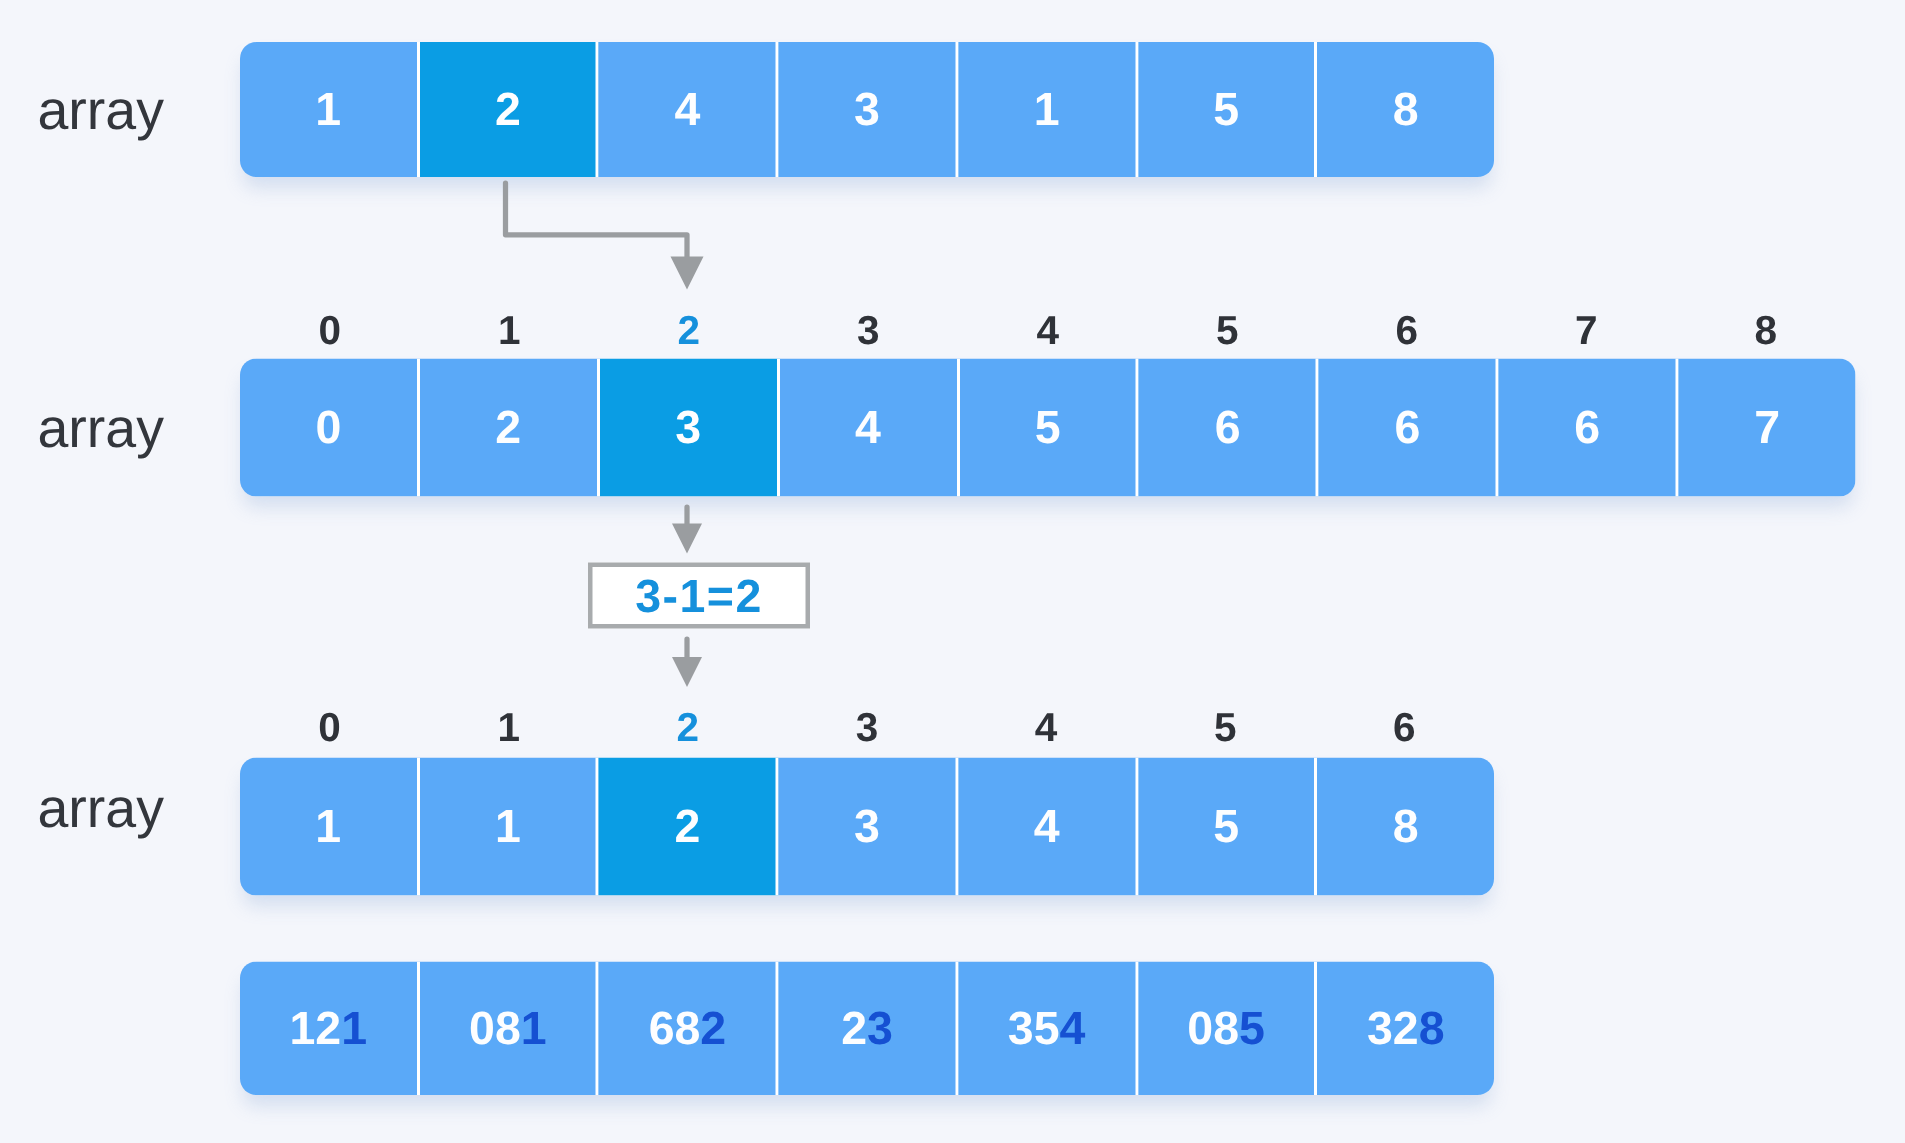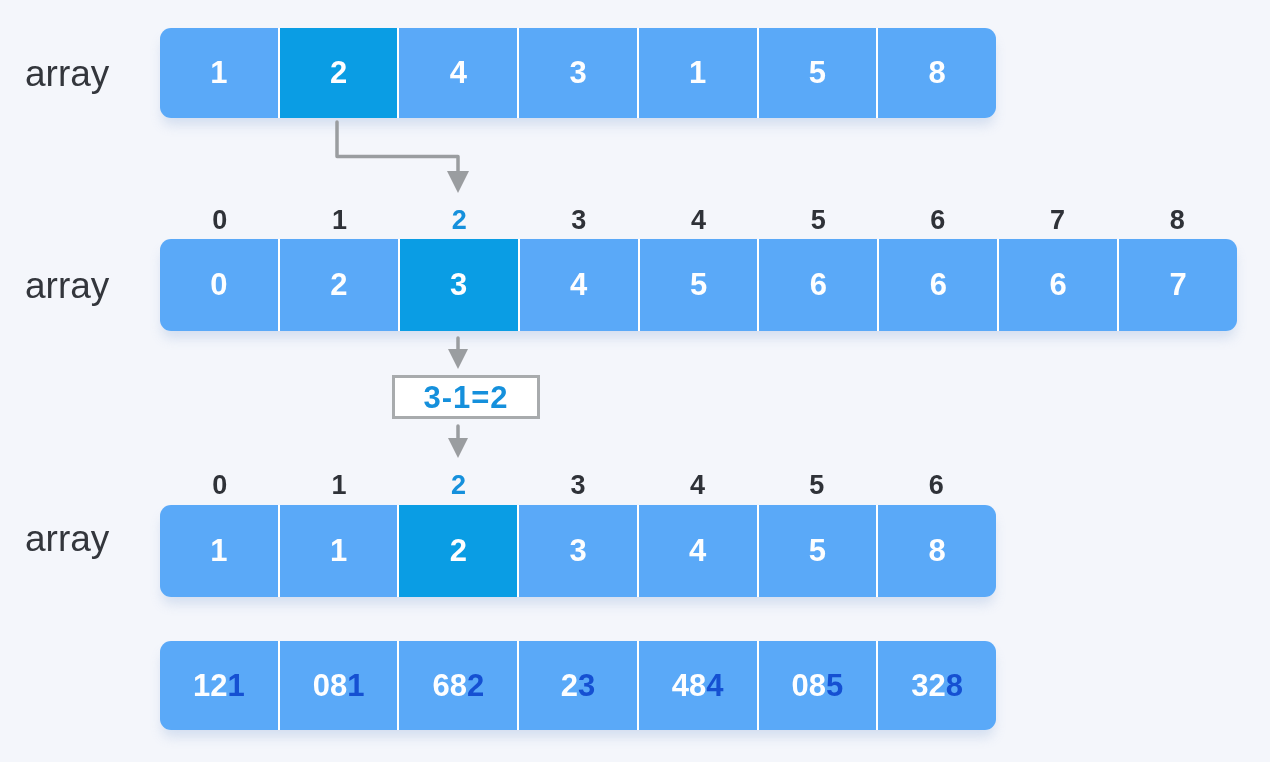--- a/index.html
+++ b/index.html
@@ -142,21 +142,21 @@
       </div>
     <div class="cell">
         <span class="stab-pre">68</span>
         <span class="stab-suf">2</span>
       </div>
     <div class="cell">
         <span class="stab-pre">2</span>
         <span class="stab-suf">3</span>
       </div>
     <div class="cell">
-        <span class="stab-pre">48</span>
+        <span class="stab-pre">35</span>
         <span class="stab-suf">4</span>
       </div>
     <div class="cell">
         <span class="stab-pre">08</span>
         <span class="stab-suf">5</span>
       </div>
     <div class="cell">
         <span class="stab-pre">32</span>
         <span class="stab-suf">8</span>
       </div>

